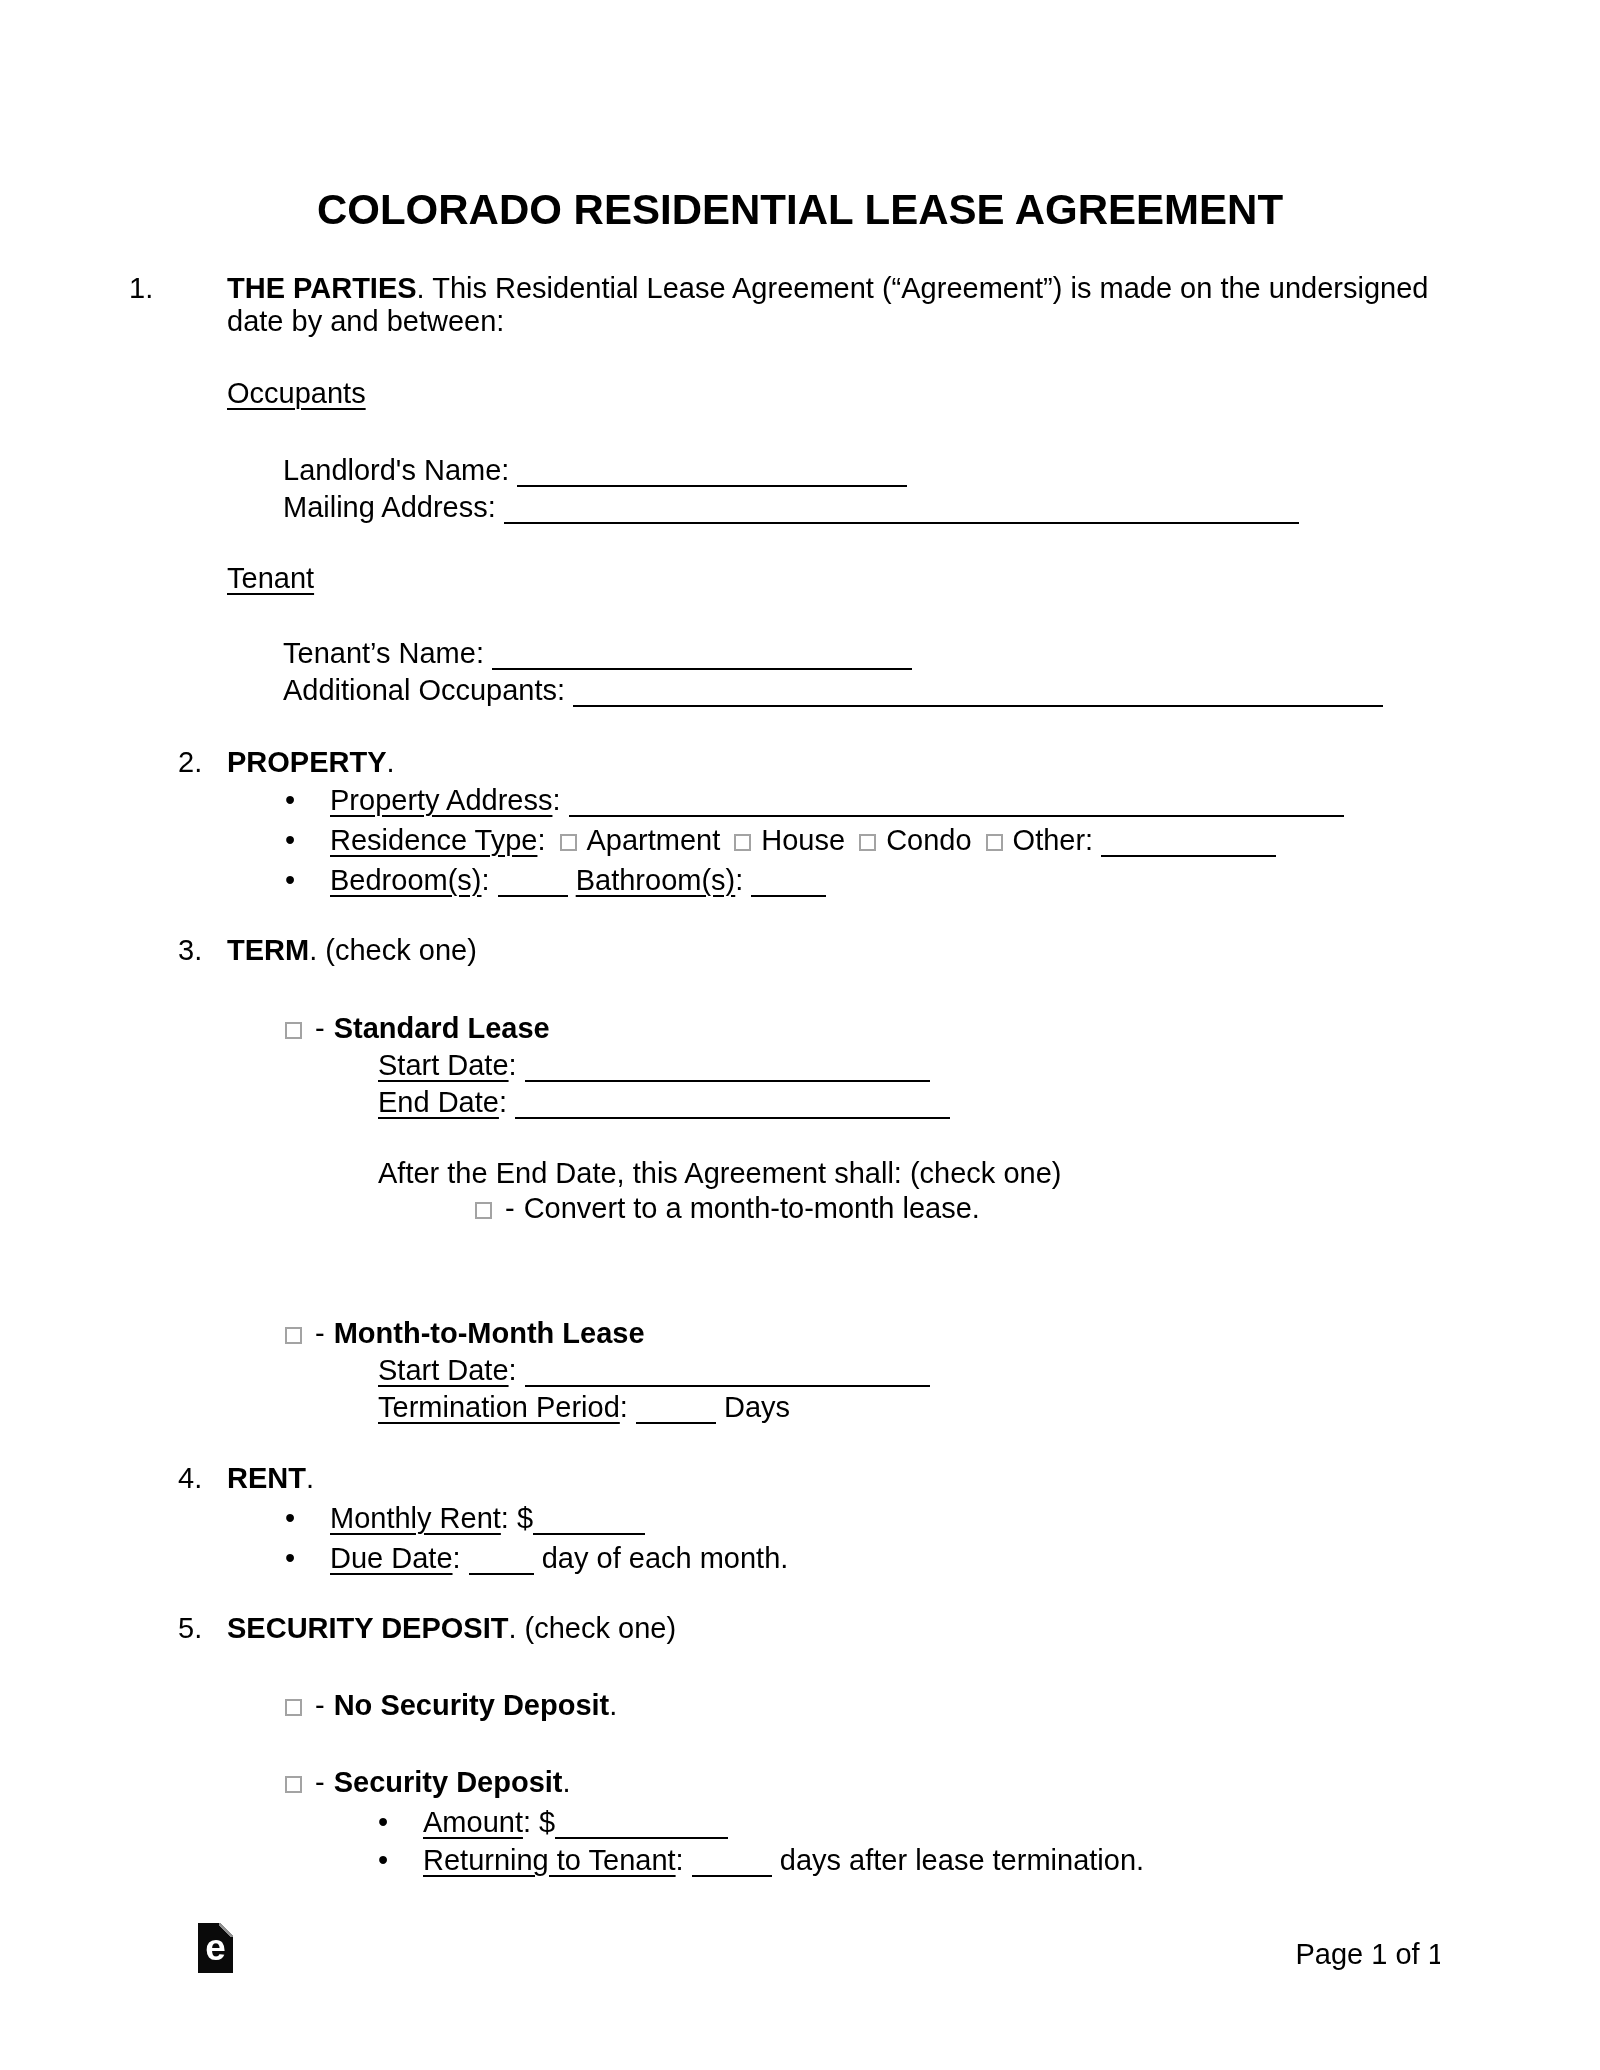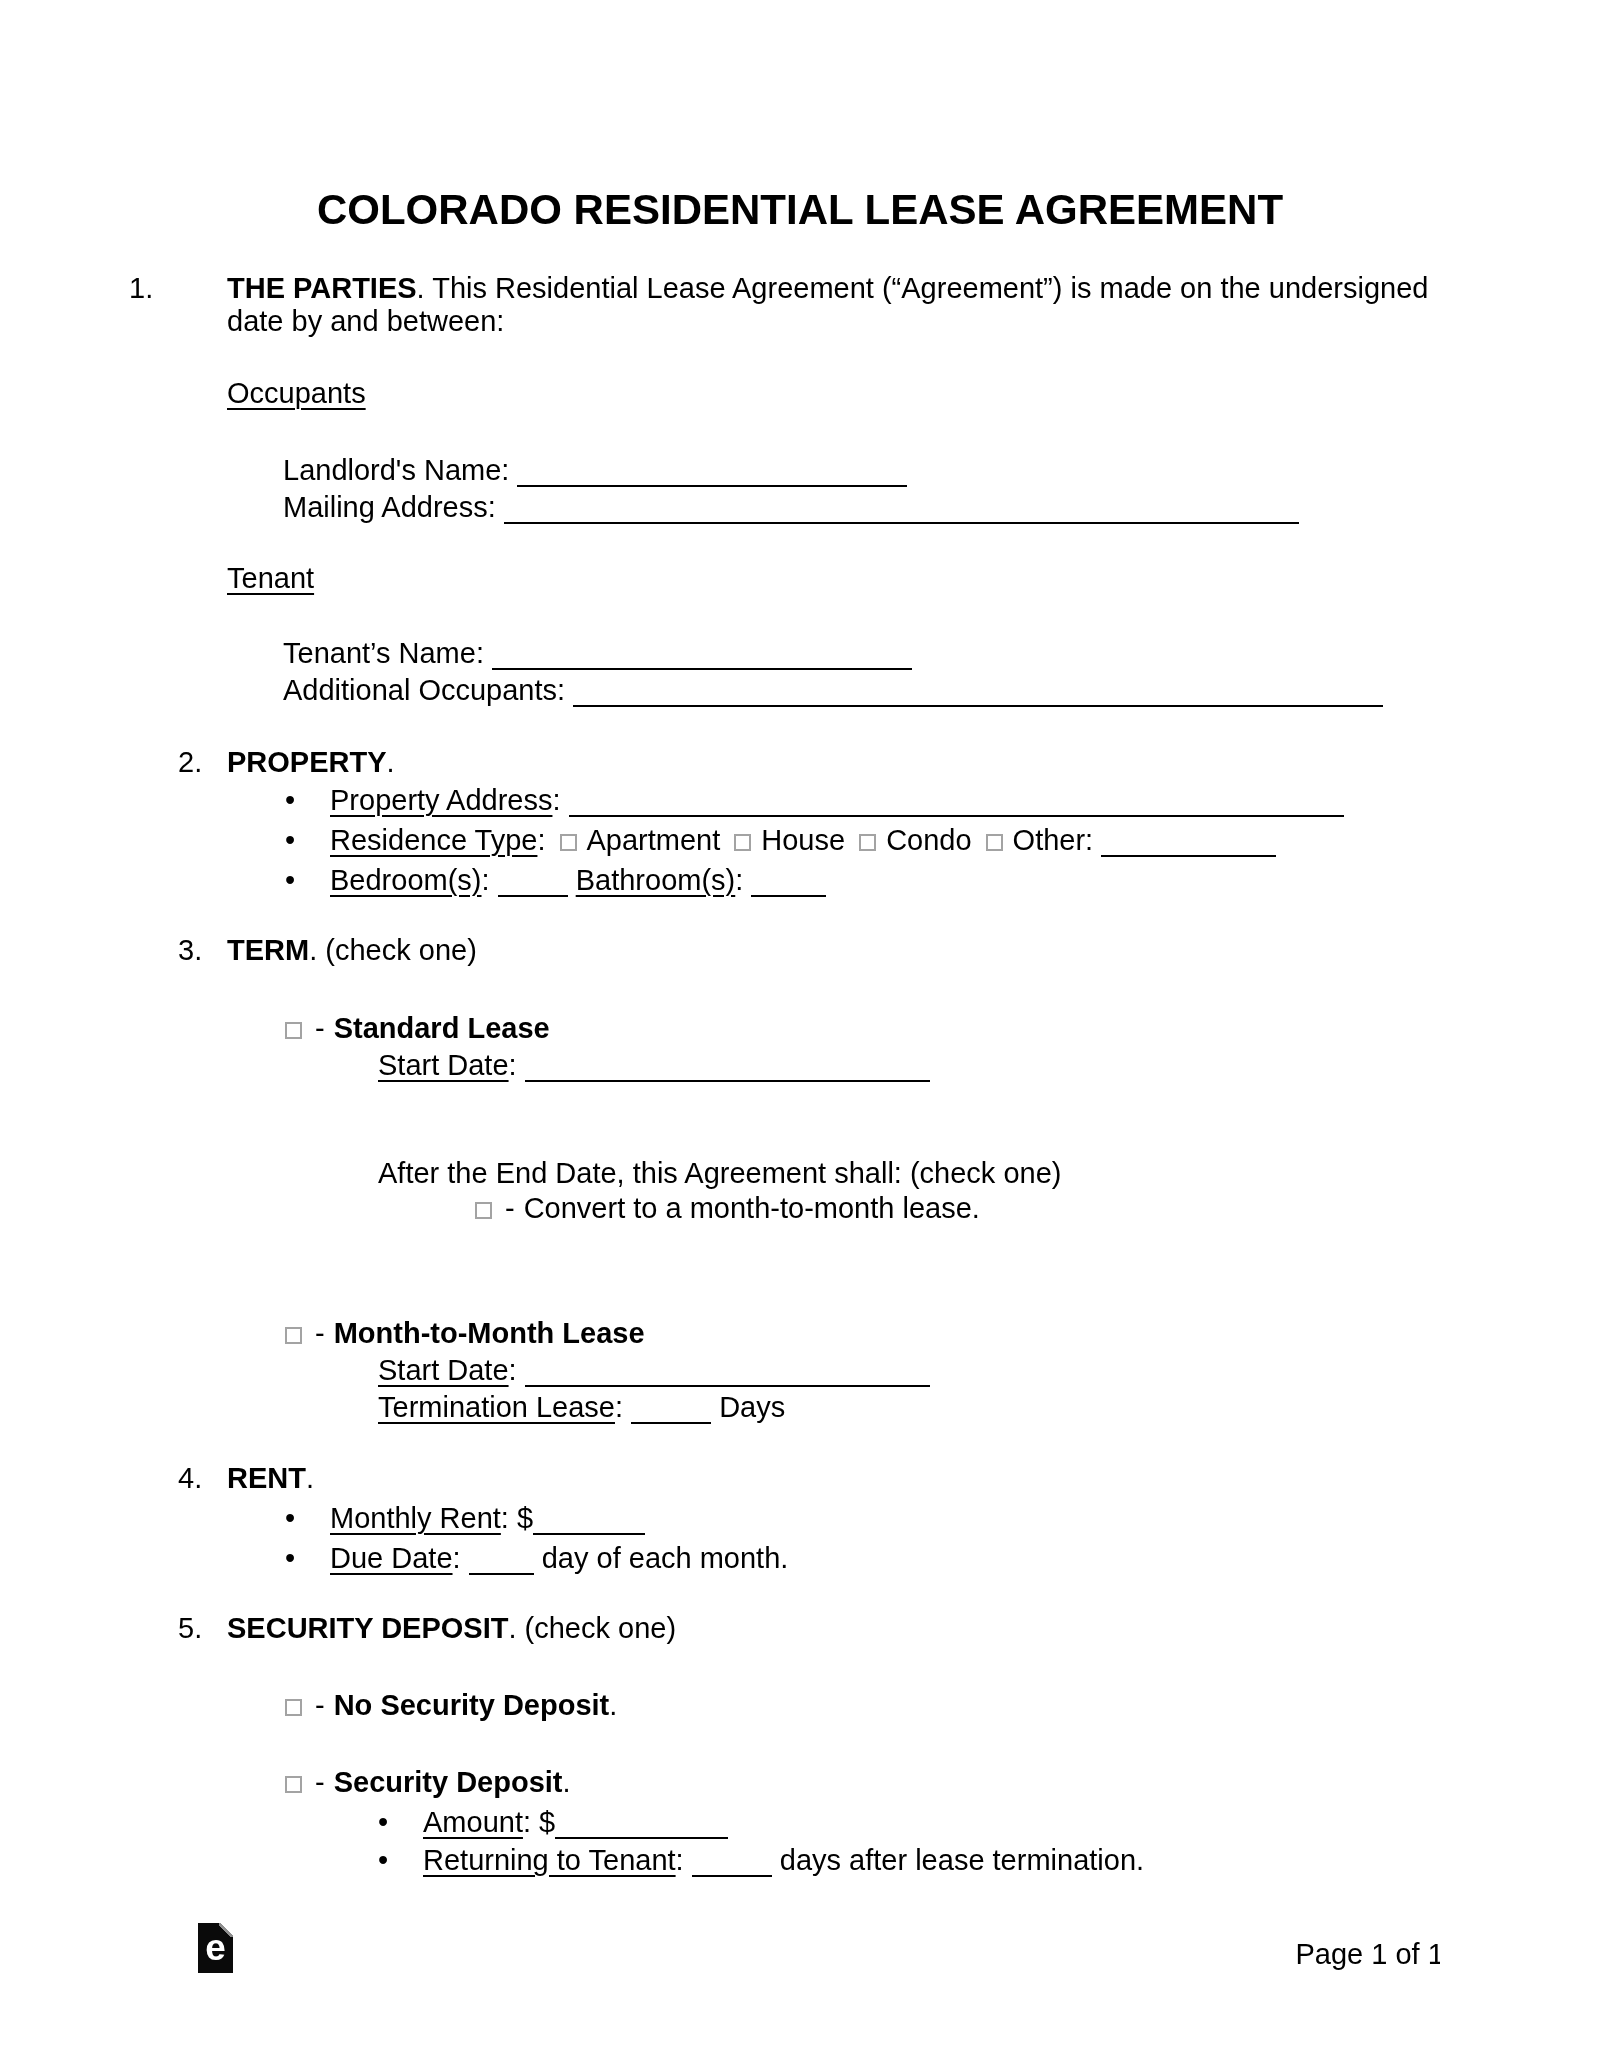--- a/index.html
+++ b/index.html
@@ -66,31 +66,32 @@
   <div class="ln" style="top:823px; left:285px;"><span class="bu">•</span><span class="ul">Residence Type</span><span>:</span><span class="cb rtcb"></span><span>Apartment</span><span class="cb rtcb"></span><span>House</span><span class="cb rtcb"></span><span>Condo</span><span class="cb rtcb"></span><span>Other:</span> <span class="bl" style="width:175px;"></span></div>
 
   <div class="ln" style="top:863px; left:285px;"><span class="bu">•</span><span class="ul">Bedroom(s)</span><span>:</span> <span class="bl" style="width:70px;"></span>&nbsp;<span class="ul">Bathroom(s)</span><span>:</span> <span class="bl" style="width:75px;"></span></div>
 
   <div class="ln" style="top:933px; left:178px;"><span class="num">3.</span><span class="bold">TERM</span><span>.</span><span> (check one)</span></div>
 
   <div class="ln" style="top:1011px; left:285px;"><span class="cb"></span><span class="cbdash">-</span><span class="bold">Standard Lease</span></div>
 
   <div class="ln" style="top:1048px; left:378px;"><span class="ul">Start Date</span><span>:</span> <span class="bl" style="width:405px;"></span></div>
 
+  <div class="ln" style="top:1085px; left:378px;"><span class="ul">End Date</span><span>:</span> <span class="bl" style="width:435px;"></span></div>
 
   <div class="ln" style="top:1156px; left:378px;"><span>After the End Date, this Agreement shall: (check one)</span></div>
 
 
   <div class="ln" style="top:1191px; left:475px;"><span class="cb"></span><span class="cbdash">-</span><span>Convert to a month-to-month lease.</span></div>
 
   <div class="ln" style="top:1316px; left:285px;"><span class="cb"></span><span class="cbdash">-</span><span class="bold">Month-to-Month Lease</span></div>
 
   <div class="ln" style="top:1353px; left:378px;"><span class="ul">Start Date</span><span>:</span> <span class="bl" style="width:405px;"></span></div>
 
-  <div class="ln" style="top:1390px; left:378px;"><span class="ul">Termination Lease</span><span>:</span> <span class="bl" style="width:80px;"></span> <span>Days</span></div>
+  <div class="ln" style="top:1390px; left:378px;"><span class="ul">Termination Period</span><span>:</span> <span class="bl" style="width:80px;"></span> <span>Days</span></div>
 
   <div class="ln" style="top:1461px; left:178px;"><span class="num">4.</span><span class="bold">RENT</span><span>.</span></div>
 
   <div class="ln" style="top:1501px; left:285px;"><span class="bu">•</span><span class="ul">Monthly Rent</span><span>:</span> <span>$</span><span class="bl" style="width:112px;"></span></div>
 
   <div class="ln" style="top:1541px; left:285px;"><span class="bu">•</span><span class="ul">Due Date</span><span>:</span> <span class="bl" style="width:65px;"></span> <span>day of each month.</span></div>
 
   <div class="ln" style="top:1611px; left:178px;"><span class="num">5.</span><span class="bold">SECURITY DEPOSIT</span><span>.</span><span> (check one)</span></div>
 
   <div class="ln" style="top:1688px; left:285px;"><span class="cb"></span><span class="cbdash">-</span><span class="bold">No Security Deposit</span><span>.</span></div>

